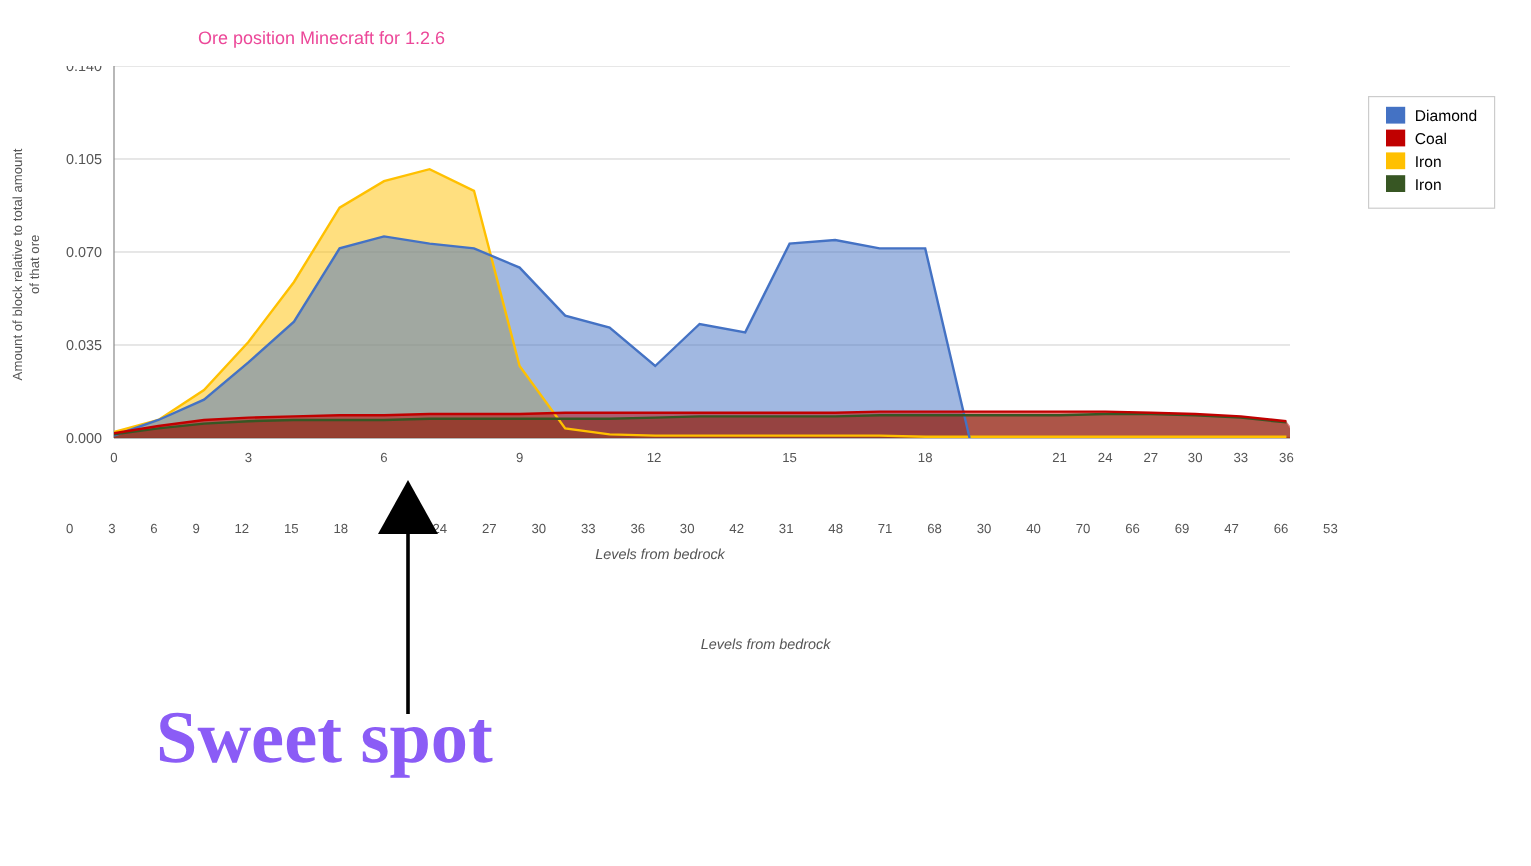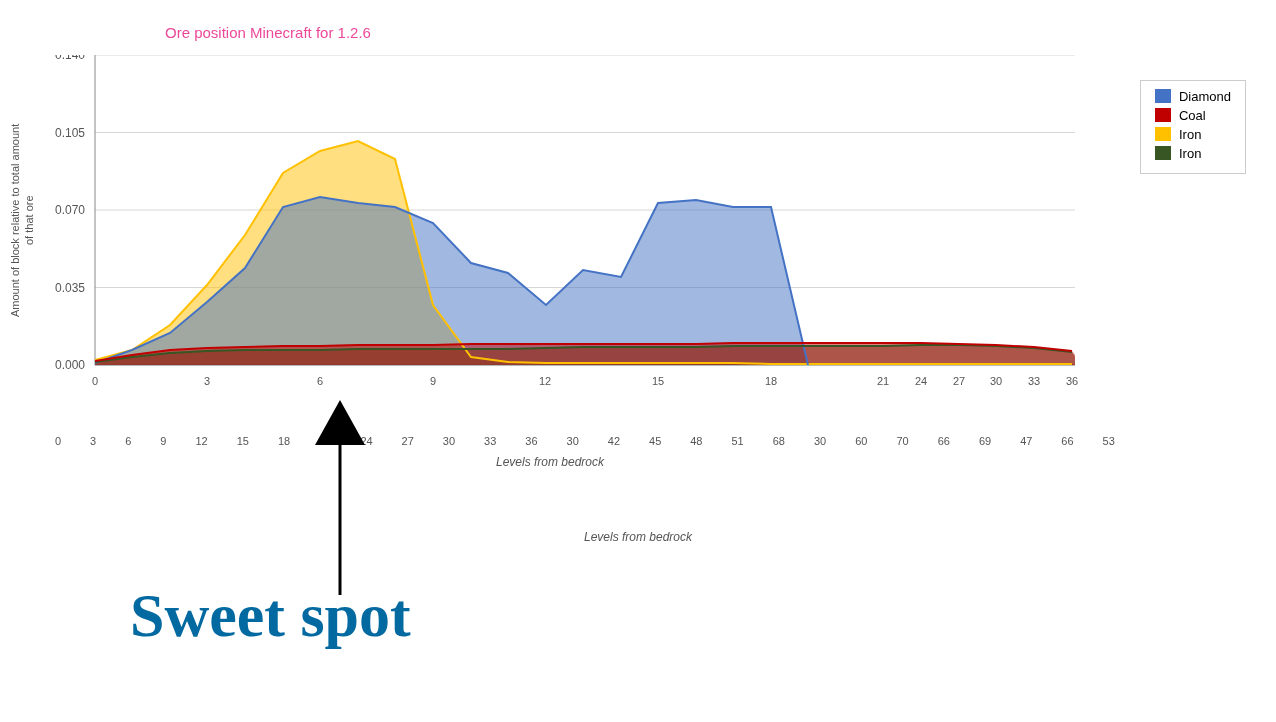--- a/index.html
+++ b/index.html
@@ -75,21 +75,21 @@
       display: inline-block;
     }
 
     .sweet-spot-text {
       position: absolute;
       top: 580px;
       left: 130px;
       font-size: 62px;
       font-family: 'Times New Roman', serif;
       font-weight: bold;
-      color: #0369a1;
+      color: #8b5cf6;
     }
   </style>
 </head>
 <body>
 
 <div class="chart-title">Ore position Minecraft for 1.2.6</div>
 
 <div class="y-axis-label">Amount of block relative to total amount of that ore</div>
 
 <div class="x-axis-label">Levels from bedrock</div>
@@ -407,26 +407,26 @@
   <span>15</span>
   <span>18</span>
   <span>21</span>
   <span>24</span>
   <span>27</span>
   <span>30</span>
   <span>33</span>
   <span>36</span>
   <span>30</span>
   <span>42</span>
-  <span>45</span>
+  <span>31</span>
   <span>48</span>
-  <span>51</span>
+  <span>71</span>
   <span>68</span>
   <span>30</span>
-  <span>60</span>
+  <span>40</span>
   <span>70</span>
   <span>66</span>
   <span>69</span>
   <span>47</span>
   <span>66</span>
   <span>53</span>
 </div>
 
 <div style="position:absolute; top:455px; left:0; width:1100px; text-align:center; font-size:12px; color:#555; font-style:italic;">Levels from bedrock</div>
 

